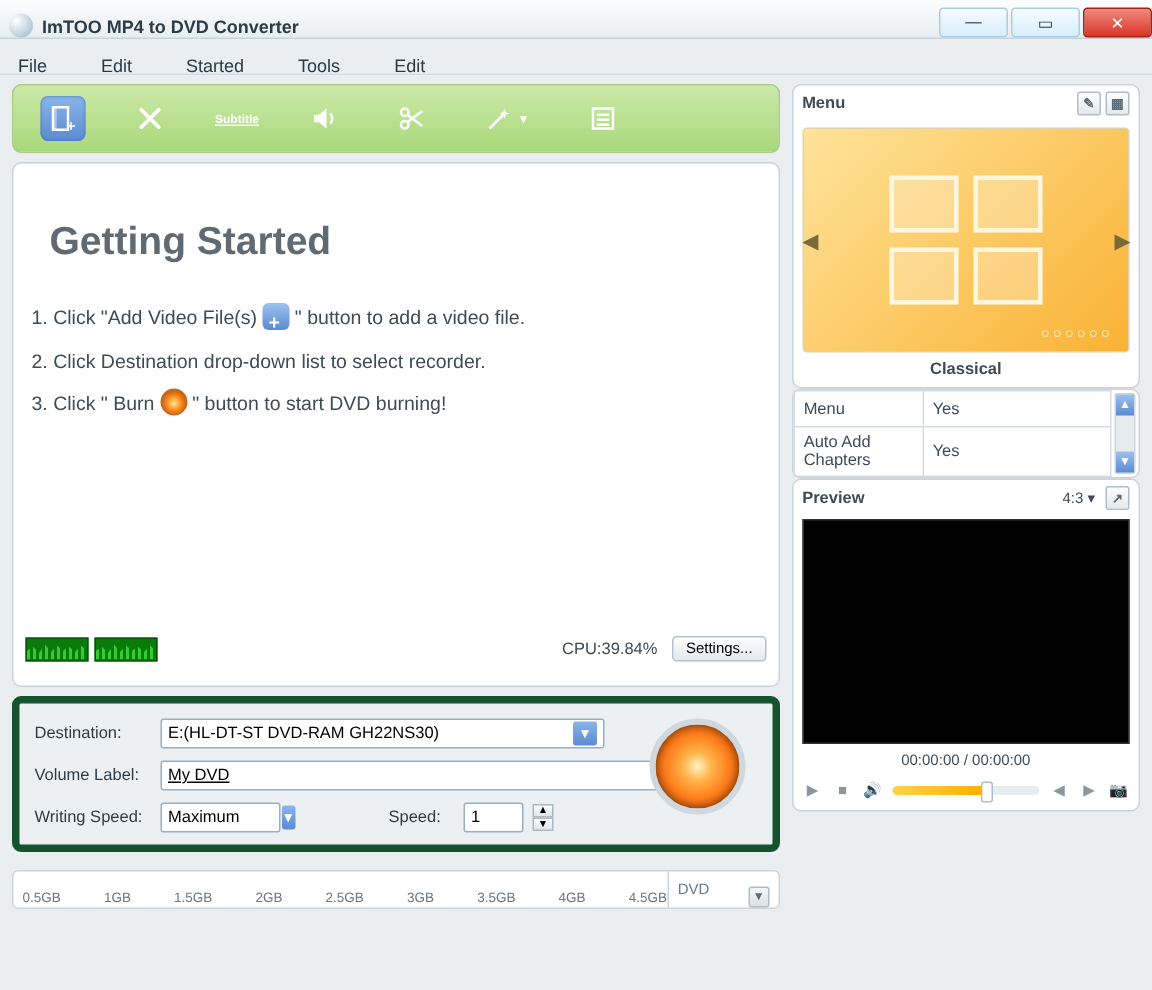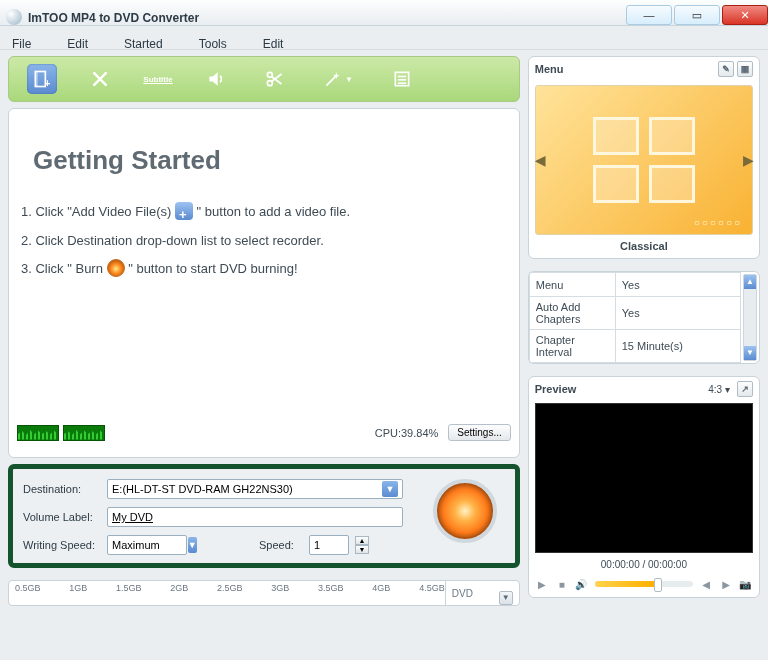--- a/index.html
+++ b/index.html
@@ -48,27 +48,27 @@
 .destpanel label { font-size:11px; color:#2d3b46; width:78px;}
 .destpanel .dropdown, .destpanel input[type=text] { height:20px; font-size:11px; border:1px solid #9ab0c0; border-radius:2px; background:#fff; padding:0 4px;}
 .destpanel .dropdown { display:flex; align-items:center; justify-content:space-between;gap:28px;}
 .dropdown .caret { width:16px; height:16px; background:linear-gradient(#8ab5ea,#5b8bd0); border-radius:2px; display:flex; align-items:center; justify-content:center; color:#fff; font-size:9px;}
 .burnbtn { position:absolute; right:18px; top:10px; width:64px; height:64px; border-radius:50%; background: radial-gradient(circle at 50% 50%, #fff3c4 0%, #ffb347 25%, #ff7b1a 55%, #6b2a04 100%); border:4px solid #cfd8de; box-shadow: inset 0 0 6px rgba(0,0,0,0.4);}
 .copies { width:40px;}
 .spinner { display:flex; flex-direction:column;}
 .spinner div { width:14px; height:9px; background:linear-gradient(#fdfdfd,#dfe5e9); border:1px solid #a9b8c3; font-size:7px; text-align:center; line-height:7px;}
 
 .ruler { border:1px solid #c9d3da; border-radius:4px; background:#fff; height:26px; margin-top:6px; display:flex; align-items:flex-end; position:relative; padding:0 6px;}
-.ruler .ticks { flex:1; display:flex; justify-content:space-between; font-size:9px; color:#6a7680; padding-bottom:12px;}
+.ruler .ticks { flex:1; display:flex; justify-content:space-between; font-size:9px; color:#6a7680; padding-bottom:2px;}
 .ruler .ticks span { position:relative;}
 .ruler .dvd { font-size:10px; color:#6a7680; width:54px; border-left:1px solid #c9d3da; height:100%; display:flex; align-items:center; padding-left:6px;}
 .ruler .dcaret { width:14px; height:14px; background:linear-gradient(#f3f6f8,#dbe2e7); border:1px solid #b0bdc6; border-radius:2px; font-size:8px; text-align:center; line-height:12px; color:#5a6a76;}
 
 
-.rightcol { width:236px; display:flex; flex-direction:column; gap:12px;}
+.rightcol { width:236px; display:flex; flex-direction:column; gap:0;}
 .panel { border:1px solid #c9d3da; border-radius:6px; background:#fff; }
 .panel .phead { display:flex; align-items:center; padding:4px 6px; font-size:11px; font-weight:bold; color:#3e4b55;}
 .panel .phead .spacer { flex:1;}
 .smallbtn { width:16px; height:16px; border:1px solid #b0bdc6; border-radius:2px; margin-left:3px; background:linear-gradient(#fdfdfd,#e4e9ec); font-size:9px; text-align:center; line-height:14px; color:#5a6a76;}
 
 .menuimg { margin:4px 6px 2px 6px; height:150px; border:1px solid #e1d2ae; border-radius:3px; background: linear-gradient(135deg,#ffe39a,#f9b233); position:relative; display:flex; align-items:center; justify-content:center;}
 .menuimg .arrow { position:absolute; top:50%; width:10px; height:16px; transform:translateY(-50%); color:#7a6a3a; font-size:14px;}
 .menuimg .arrow.l { left:-1px;} .menuimg .arrow.r { right:-1px;}
 .menuimg .thumbs { display:grid; grid-template-columns:1fr 1fr; gap:10px;}
 .menuimg .thumbs div { width:46px; height:38px; border:3px solid #fff7dd; background:rgba(255,255,255,0.25);}
@@ -188,21 +188,21 @@
     <div class="destpanel">
       <div class="row">
         <label>Destination:</label>
         <div class="dropdown" style="width:296px">
           <span>E:(HL-DT-ST DVD-RAM GH22NS30)</span>
           <span class="caret">▼</span>
         </div>
       </div>
       <div class="row">
         <label>Volume Label:</label>
-        <input type="text" style="width: 296px; text-decoration: underline;" value="My DVD">
+        <input type="text" style="width: 336px; text-decoration: underline;" value="My DVD">
       </div>
       <div class="row" style="margin-bottom:0">
         <label>Writing Speed:</label>
         <div class="dropdown" style="width:80px">
           <span>Maximum</span>
           <span class="caret">▼</span>
         </div>
         <div style="width:60px"></div>
         <label style="width:44px">Speed:</label>
         <input class="copies" type="text" value="1" style="">
@@ -259,24 +259,20 @@
       <table>
         <tbody>
             <tr>
               <td>Menu</td>
               <td>Yes</td>
             </tr>
         <tr>
               <td>Auto Add Chapters</td>
               <td>Yes</td>
             </tr>
-        <tr>
-              <td>Chapter Interval</td>
-              <td>15 Minute(s)</td>
-            </tr>
       </tbody>
         </table>
       <div class="propscroll">
         <div class="up">▲</div>
         <div class="dn">▼</div>
       </div>
     </div>
 
     <div class="panel previewpanel">
       <div class="phead">

